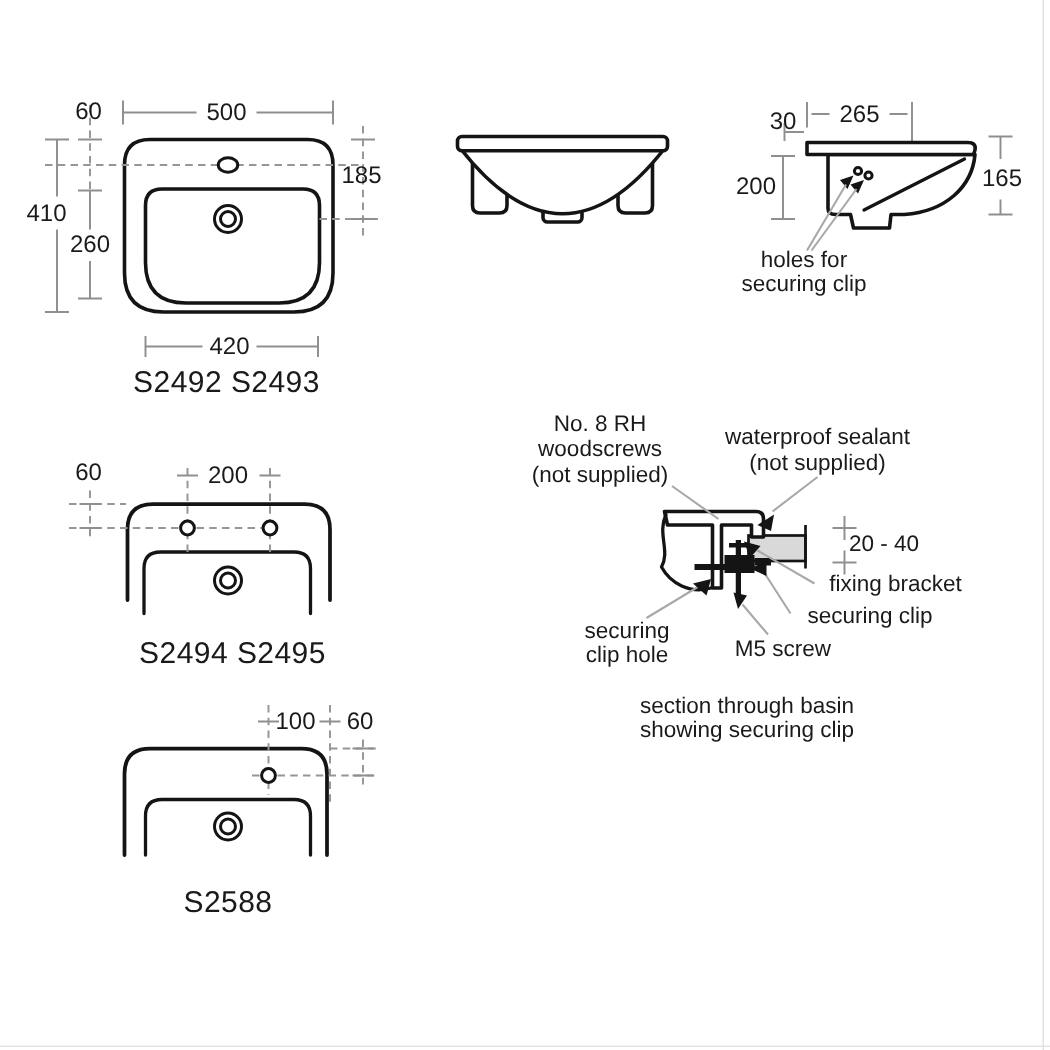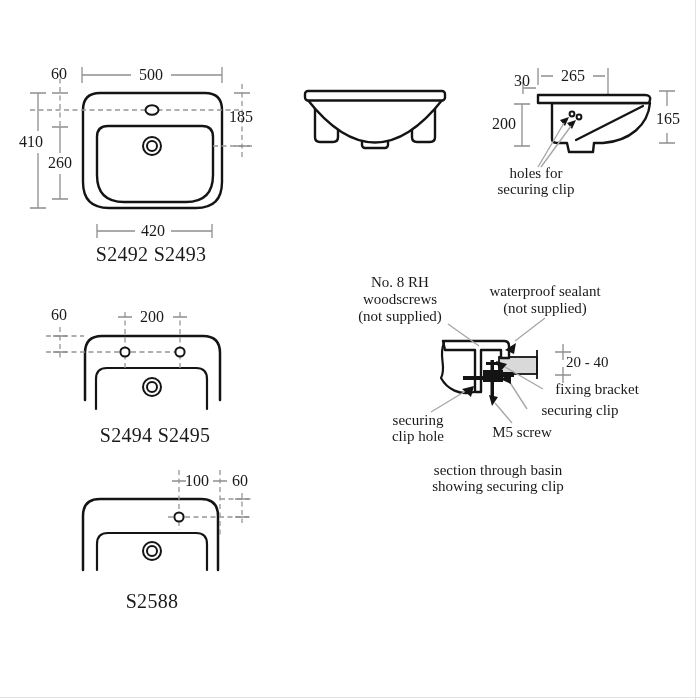--- a/index.html
+++ b/index.html
@@ -1,17 +1,17 @@
 <!DOCTYPE html>
 <html><head>
 <meta charset="utf-8">
 <style>
   html,body{margin:0;padding:0;background:#fff;}
   .page{position:relative;width:700px;height:700px;background:#fff;overflow:hidden;
-        font-family:Liberation Serif, serif;}
+        font-family:Liberation Sans, sans-serif;}
   svg{display:block;}
   .ln  {fill:none;stroke:#141414;stroke-width:2.5;stroke-linejoin:round;stroke-linecap:round;}
   .ln2 {fill:none;stroke:#141414;stroke-width:2.2;stroke-linejoin:round;stroke-linecap:round;}
   .lnw {fill:#ffffff;stroke:#141414;stroke-width:2.4;stroke-linejoin:round;}
   .hole{fill:#ffffff;stroke:#141414;stroke-width:2;}
   .dim {fill:none;stroke:#8f8f8f;stroke-width:1.3;}
   .dash{fill:none;stroke:#969696;stroke-width:1.3;stroke-dasharray:5 3.5;}
   .leader{fill:none;stroke:#a8a8a8;stroke-width:1.4;}
   .blk {fill:#141414;stroke:none;}
   .thin{fill:none;stroke:#141414;stroke-width:1.8;}

